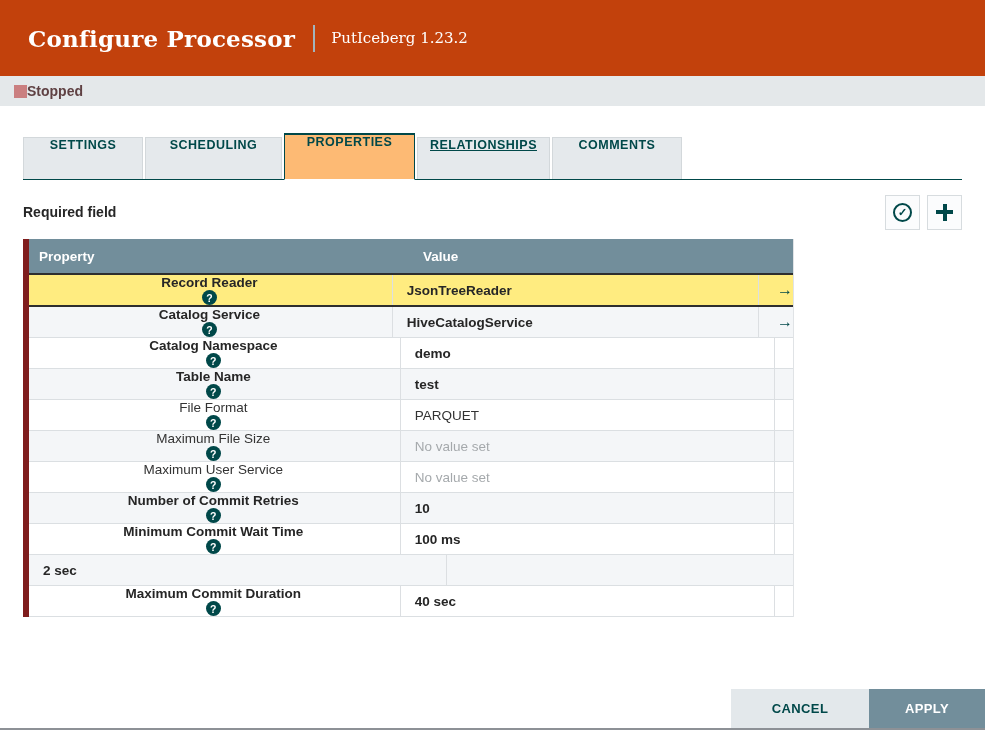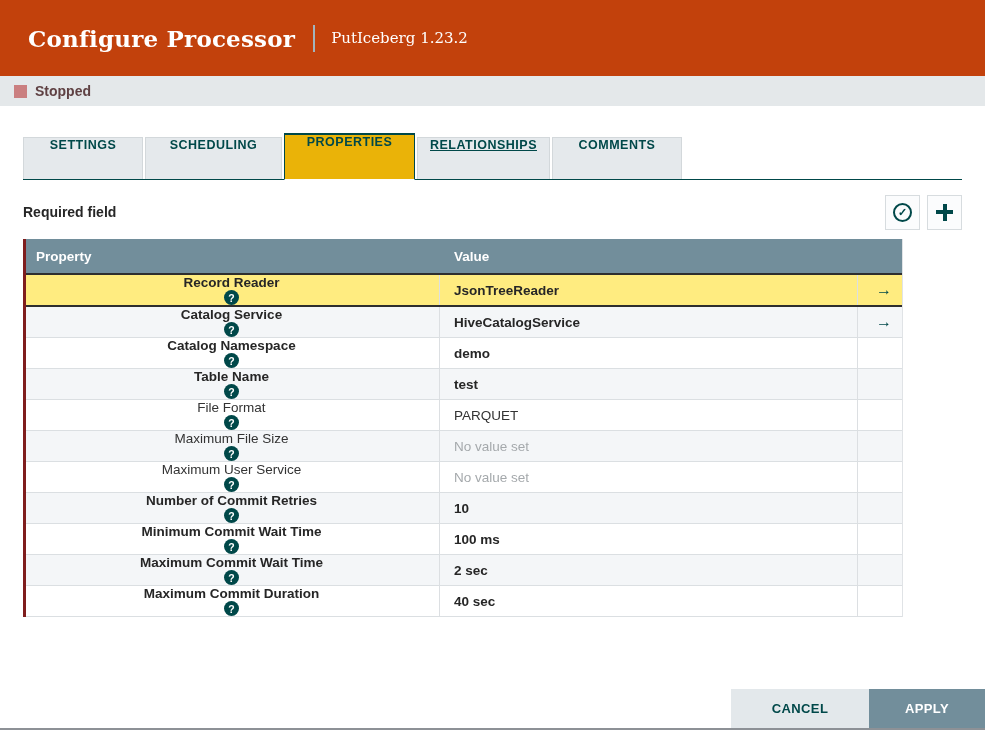--- a/index.html
+++ b/index.html
@@ -7,53 +7,53 @@
               font-family:"Liberation Sans", sans-serif; }
   .dialog { position:relative; width:985px; height:731px; background:#fff; }
 
   
   .dlg-header { height:76px; background:#c2410c; display:flex; align-items:center; padding-left:28px; }
   .dlg-title { font-family:"DejaVu Serif", serif; font-weight:bold; font-size:23px; color:#ffffff; letter-spacing:.2px; }
   .title-divider { width:2px; height:27px; background:#a2b4bd; margin:0 16px 0 18px; }
   .dlg-subtitle { font-family:"DejaVu Serif", serif; font-size:15px; color:#ffffff; }
 
   
-  .status-bar { height:30px; background:#e4e8ea; display:flex; align-items:center; padding-left:14px; gap:8px; }
+  .status-bar { height:30px; background:#e4e8ea; display:flex; align-items:center; padding-left:14px; gap:0; }
   .status-square { width:13px; height:13px; background:#ca7f80; }
   .status-label { font-weight:bold; font-size:14px; color:#5f4143; }
 
   
   .content { padding:0 23px; position:relative; }
 
   
   .tab-bar { margin-top:27px; display:flex; align-items:flex-end; border-bottom:1px solid #004849; height:47px; }
   .tab { background:#e5e9ec; border:1px solid #d3d8db; border-bottom:none; height:42px;
          display:flex; align-items:flex-start; justify-content:center; margin-right:2px;
          color:#004849; font-size:12.5px; font-weight:bold; letter-spacing:.5px; cursor:pointer; }
   .tab:nth-child(1){ width:120px; } .tab:nth-child(2){ width:137px; }
   .tab:nth-child(3){ width:131px; } .tab:nth-child(4){ width:133px;text-decoration:underline; }
   .tab:nth-child(5){ width:130px; }
-  .tab.active { background:#eab308; border:1px solid #004849; border-top-width:2px;
+  .tab.active { background:#fdba74; border:1px solid #004849; border-top-width:2px;
                 height:47px; margin-bottom:-1px; border-bottom:1px solid #ffffff; }
 
   
   .toolbar { margin-top:14px; height:36px; display:flex; align-items:center; justify-content:space-between; }
   .required-label { font-weight:bold; font-size:14px; color:#262626; }
   .icon-btns { display:flex; gap:7px; }
   .icon-btn { width:35px; height:35px; background:#fbfcfd; border:1px solid #d7dcdf;
               display:flex; align-items:center; justify-content:center; cursor:pointer; }
   .check-circle { width:19px; height:19px; border-radius:50%; border:2px solid #004849; color:#004849;
                   display:flex; align-items:center; justify-content:center; font-size:11px; font-weight:bold; }
   .check-circle::before { content:"\2713"; }
   .plus-icon { position:relative; width:17px; height:17px; }
   .plus-icon::before { content:""; position:absolute; left:0; top:6.5px; width:17px; height:4px; background:#004849; }
   .plus-icon::after  { content:""; position:absolute; left:6.5px; top:0; width:4px; height:17px; background:#004849; }
 
   
-  .prop-table { margin-top:9px; width:880px; border-left:3px solid #7f1d1d; border-right:1px solid #e0e3e6; }
+  .prop-table { margin-top:9px; width:771px; border-left:6px solid #7f1d1d; border-right:1px solid #e0e3e6; }
   .t-header { display:flex; background:#728e9b; color:#ffffff; height:34px; align-items:center;
               font-weight:bold; font-size:13.5px; }
   .t-header .h-prop { width:414px; padding-left:10px; }
   .t-header .h-val { width:418px; padding-left:14px; }
   .t-row { display:flex; height:31px; align-items:center; font-size:13.5px; background:#ffffff;
            border-bottom:1px solid #dbdfe2; color:#333333; cursor:pointer; }
   .t-row.alt { background:#f4f6f8; }
   .t-row.selected { background:#ffec80; height:34px; border-top:2px solid #2e2e2e; border-bottom:2px solid #2e2e2e; }
   .c-prop { width:414px; height:100%; display:flex; align-items:center; justify-content:space-between;
             padding:0 12px 0 10px; border-right:1px solid #dcdfe2;flex-direction:column; }
@@ -233,24 +233,20 @@
       <span class="help-icon"></span>
     </div>
     <div class="c-val">
       <span class="val-text">100 ms</span>
     </div>
     <div class="c-arrow">
       
     </div>
   </div>
           <div class="t-row alt req">
-    <div class="c-prop">
-      <span class="prop-name">Maximum Commit Wait Time</span>
-      <span class="help-icon"></span>
-    </div>
     <div class="c-val">
       <span class="val-text">2 sec</span>
     </div>
     <div class="c-arrow">
       
     </div>
   </div>
           <div class="t-row req">
     <div class="c-prop">
       <span class="prop-name">Maximum Commit Duration</span>

